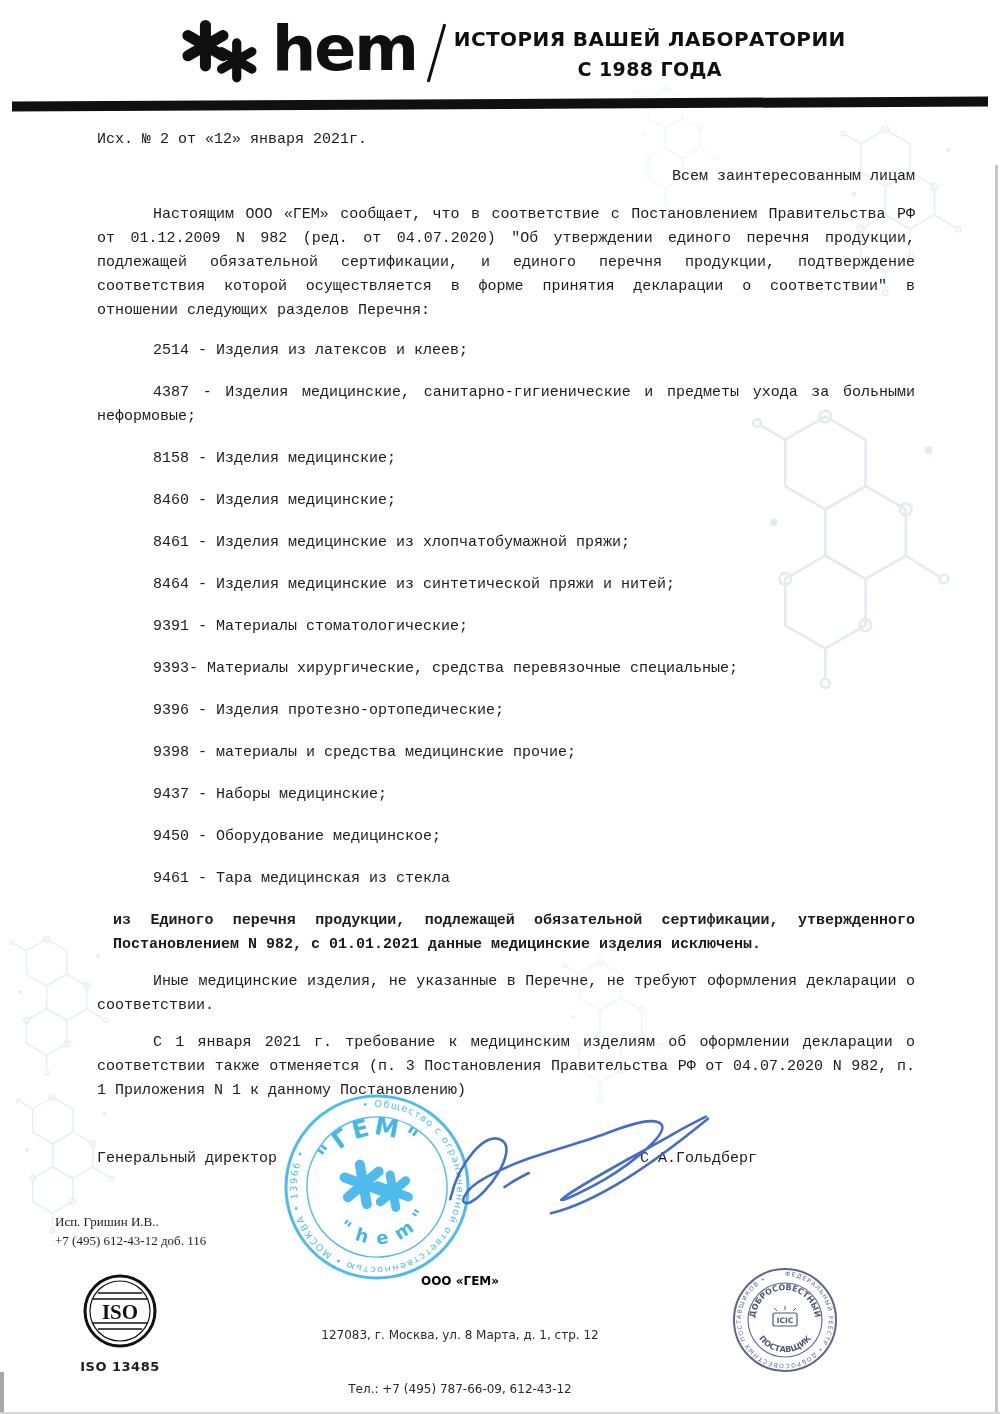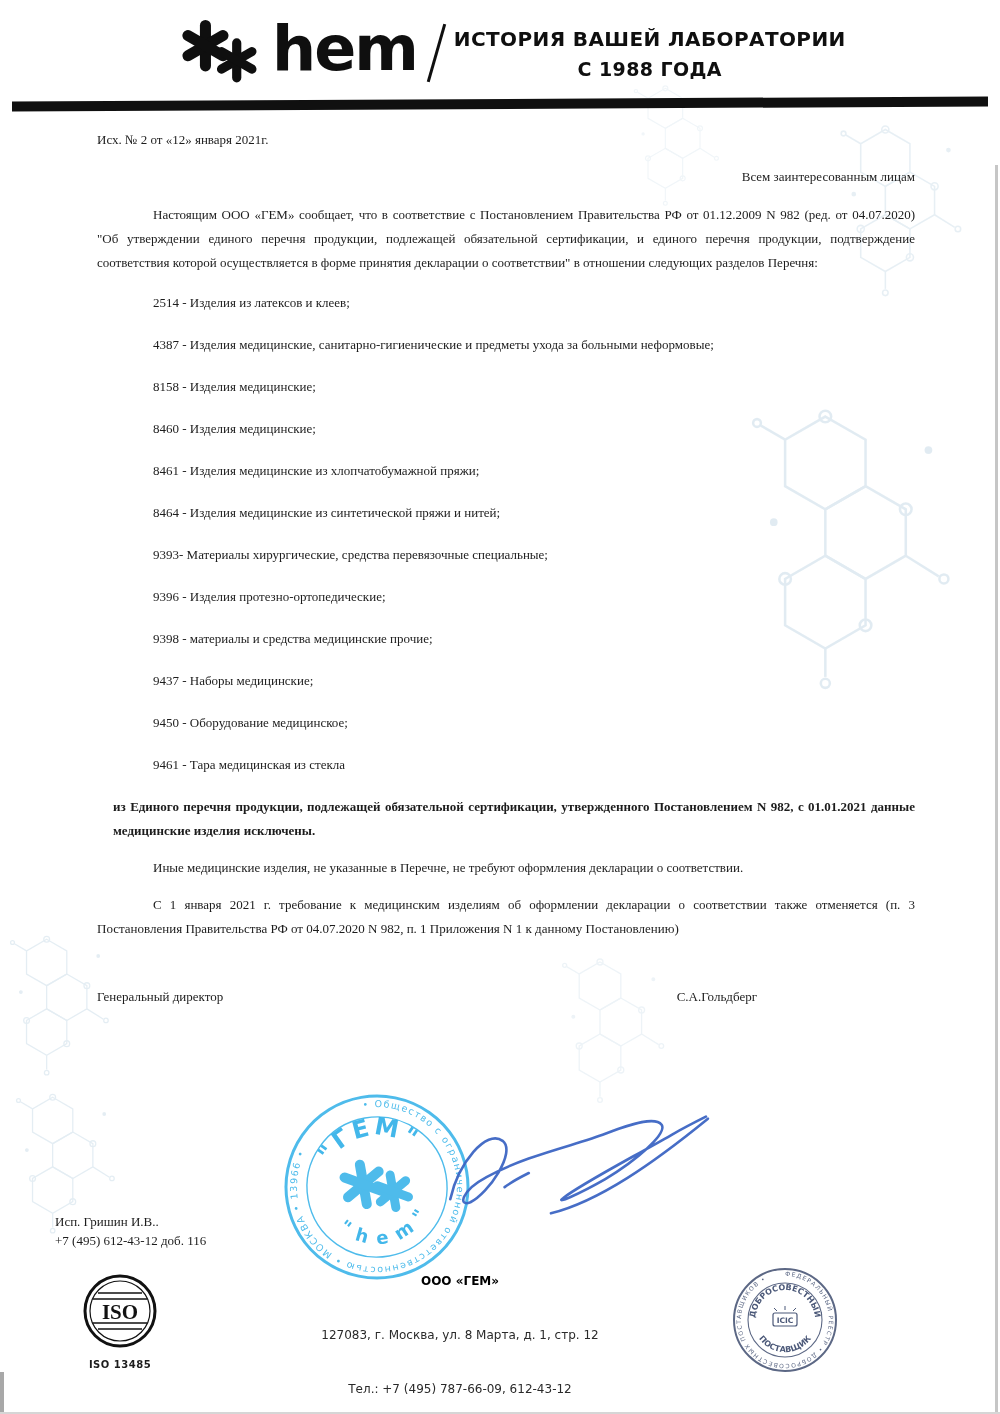--- a/index.html
+++ b/index.html
@@ -16,36 +16,36 @@
   .logo-text {
     font-family:"DejaVu Sans","Liberation Sans",sans-serif; font-weight:bold;
     font-size:62px; letter-spacing:-2px; color:#0f0f0f; line-height:1; margin:0 10px 8px 4px;
   }
   .logo-slash { width:3px; height:60px; background:#0f0f0f; transform:rotate(16deg); margin:0 16px 0 8px; }
   .tagline { font-family:"DejaVu Sans","Liberation Sans",sans-serif; font-weight:bold; color:#0f0f0f; }
   .tagline-1 { font-size:20px; letter-spacing:.4px; }
   .tagline-2 { font-size:19px; margin-top:7px; letter-spacing:.4px; }
   .black-bar { position:absolute; left:12px; right:12px; top:99px; height:10px; background:#101010; transform:rotate(-.3deg); z-index:2; }
   
-  .letter { position:absolute; left:97px; top:128px; width:818px; font-size:13px; line-height:24px; z-index:3; }
+  .letter { position:absolute; left:97px; top:128px; width:818px; font-size:15px; line-height:24px; z-index:3;font-family:Liberation Mono, monospace; }
   .addressee { text-align:right; margin-top:13px; }
   .intro { margin-top:14px; text-indent:56px; text-align:justify; }
   .items { margin-top:16px; }
   .items p { margin-bottom:18px; text-indent:56px; text-align:justify; }
   .conclusion { font-weight:bold; text-align:justify; margin:2px 0 13px 16px; }
   .para-indent { text-indent:56px; text-align:justify; margin-bottom:13px; }
   .sig-row { display:flex; margin-top:44px; }
   .sig-name { margin-left:auto; margin-right:158px; }
   .executor { position:absolute; left:55px; top:1212px; font-size:13px; line-height:19px; z-index:3; }
   
   .stamp { position:absolute; left:282px; top:1092px; width:190px; height:190px; z-index:4; transform:rotate(-10deg); }
   .signature { position:absolute; left:408px; top:1100px; width:312px; height:132px; z-index:5; }
   
   .iso-block { position:absolute; left:72px; top:1272px; width:96px; text-align:center; z-index:3; }
-  .iso-caption { font-family:"DejaVu Sans","Liberation Sans",sans-serif; font-weight:bold; font-size:10px; margin-top:5px; letter-spacing:.5px; }
+  .iso-caption { font-family:"DejaVu Sans","Liberation Sans",sans-serif; font-weight:bold; font-size:13px; margin-top:5px; letter-spacing:.5px; }
   .footer-text {
     position:absolute; left:250px; top:1274px; width:420px; text-align:center; z-index:3;
     font-family:"DejaVu Sans","Liberation Sans",sans-serif; color:#2a2a2a;
   }
   .footer-company { font-weight:bold; font-size:12px; margin-bottom:7px; color:#000000; }
   .footer-line { font-size:12px; margin-bottom:6px;margin-top:40px; }
   .supplier-badge { position:absolute; left:731px; top:1266px; width:108px; height:108px; z-index:3; }
   
   .wm { position:absolute; z-index:1; }
   .scan-edge-right { position:absolute; right:2px; top:165px; bottom:0; width:3px; background:#c6c6c6; z-index:6; }
@@ -128,20 +128,21 @@
     <p class="addressee">Всем заинтересованным лицам</p>
     <p class="intro">Настоящим ООО «ГЕМ» сообщает, что в соответствие с Постановлением Правительства РФ от 01.12.2009 N 982 (ред. от 04.07.2020) "Об утверждении единого перечня продукции, подлежащей обязательной сертификации, и единого перечня продукции, подтверждение соответствия которой осуществляется в форме принятия декларации о соответствии" в отношении следующих разделов Перечня:</p>
 
     <div class="items">
       <p>2514 - Изделия из латексов и клеев;</p>
       <p>4387 - Изделия медицинские, санитарно-гигиенические и предметы ухода за больными неформовые;</p>
       <p>8158 - Изделия медицинские;</p>
       <p>8460 - Изделия медицинские;</p>
       <p>8461 - Изделия медицинские из хлопчатобумажной пряжи;</p>
       <p>8464 - Изделия медицинские из синтетической пряжи и нитей;</p>
+      <p>9391 - Материалы стоматологические;</p>
       <p>9393- Материалы хирургические, средства перевязочные специальные;</p>
       <p>9396 - Изделия протезно-ортопедические;</p>
       <p>9398 - материалы и средства медицинские прочие;</p>
       <p>9437 - Наборы медицинские;</p>
       <p>9450 - Оборудование медицинское;</p>
       <p>9461 - Тара медицинская из стекла</p>
     </div>
 
     <p class="conclusion">из Единого перечня продукции, подлежащей обязательной сертификации, утвержденного Постановлением N 982, с 01.01.2021 данные медицинские изделия исключены.</p>
     <p class="para-indent">Иные медицинские изделия, не указанные в Перечне, не требуют оформления декларации о соответствии.</p>

